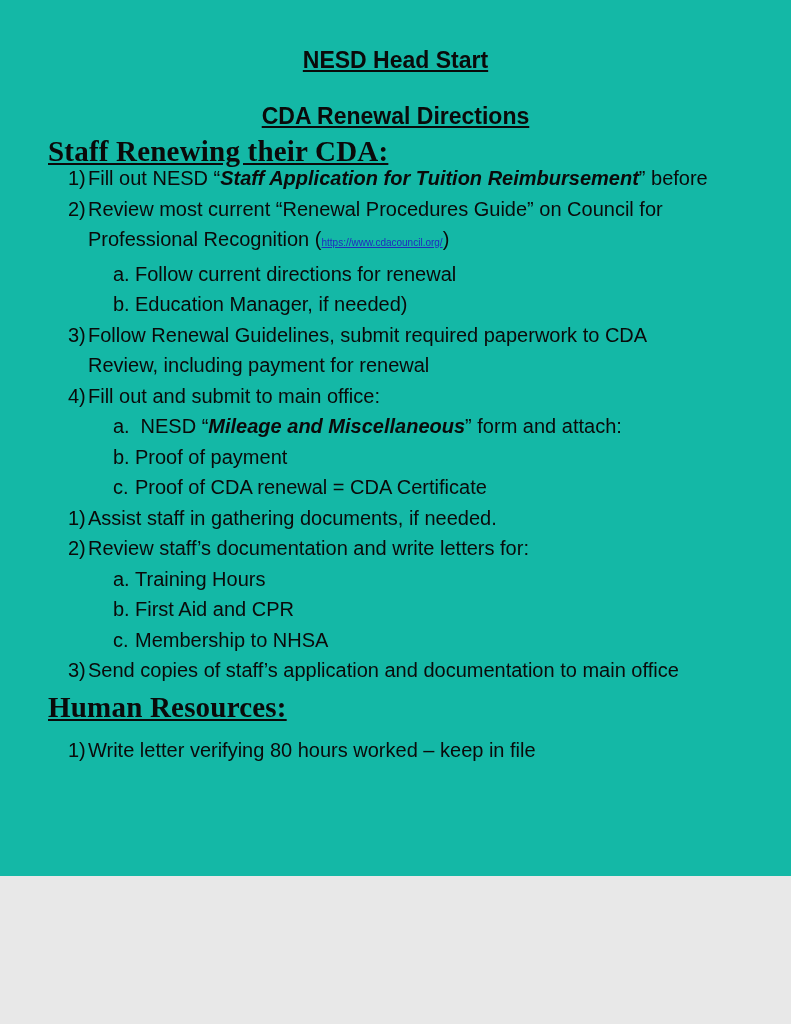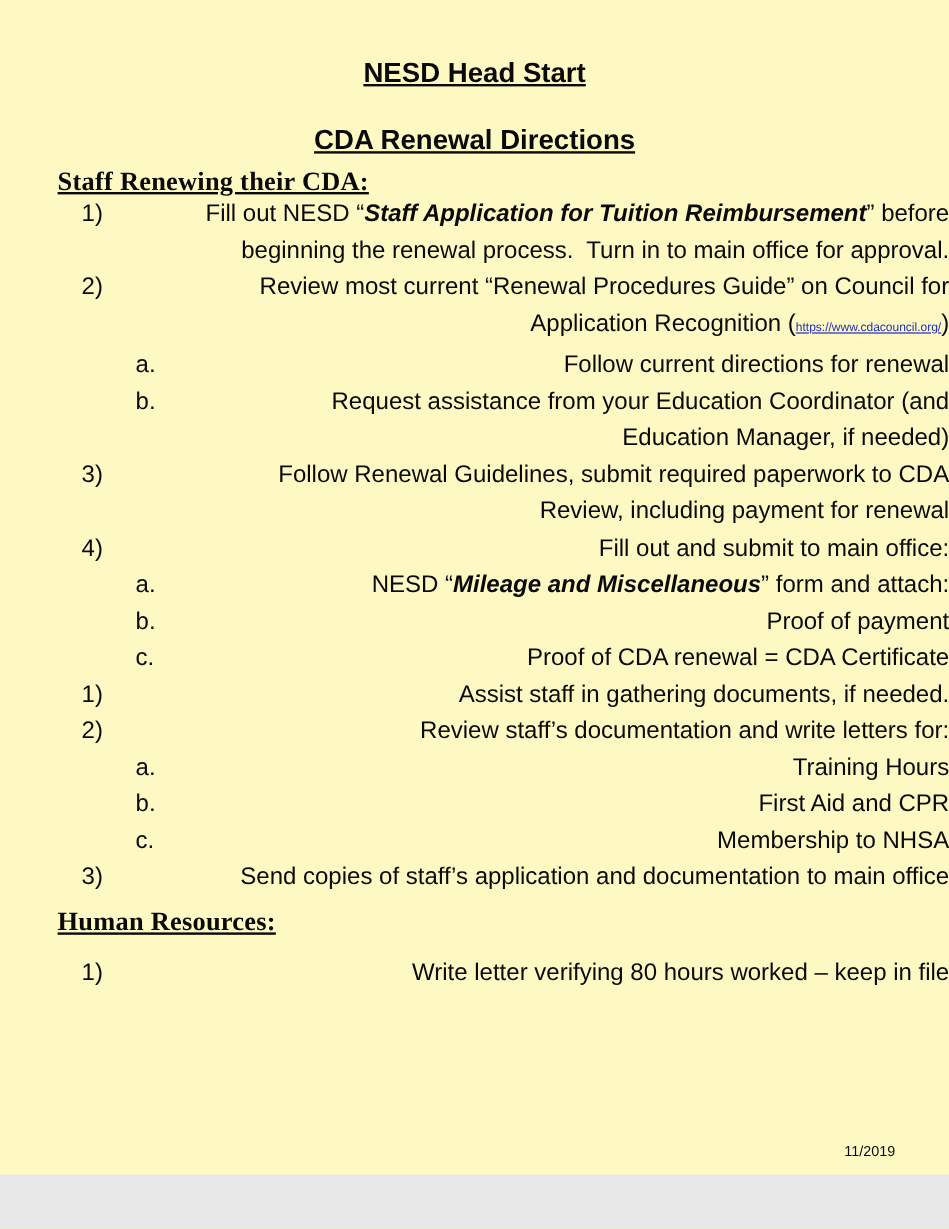--- a/index.html
+++ b/index.html
@@ -1,54 +1,54 @@
 <!DOCTYPE html>
 <html><head>
 <meta charset="utf-8">
 <style>
   html, body { margin:0; padding:0; background:#e8e8e8; }
   .page {
     position:relative;
     width:791px;
-    height:979px;
+    height:876px;
     margin:0 auto;
-    background:#fef9c3;
+    background:#14b8a6;
     overflow:hidden;
     font-family:"Liberation Sans", sans-serif;
     color:#0a0a0a;
   }
   .title {
     text-align:center;
     font-weight:bold;
     text-decoration:underline;
     font-size:23px;
     line-height:28px;
   }
   .title.first { margin-top:46px; }
   .title.second { margin-top:28px; }
   .section-heading {
     font-family:"Liberation Serif", serif;
     font-weight:bold;
     text-decoration:underline;
-    font-size:22px;
+    font-size:29px;
     line-height:24px;
     margin:9px 0 0 48px;
     letter-spacing:0.2px;
   }
   .section-heading.extra-gap { }
   .item {
     position:relative;
     font-size:20px;
     line-height:30.5px;
   }
   .item.lvl1 { margin-left:68px; padding-left:20px; }
   .item.lvl2 { margin-left:113px; padding-left:22px; }
   .item.gap-before { margin-top:16px; }
   .item .marker { position:absolute; left:0; top:0; }
-  .line { white-space:nowrap;text-align:right; }
+  .line { white-space:nowrap; }
   .bi { font-weight:bold; font-style:italic; }
   a.doclink {
     font-size:10px;
     text-decoration:underline;
     cursor:pointer;
   }
   .footer {
     position:absolute;
     top:952px;
     right:45px;
@@ -60,34 +60,32 @@
 <body>
 
 <div class="page">
   <div class="title first">NESD Head Start</div>
   <div class="title second">CDA Renewal Directions</div>
   <div>
       <div class="section-heading">Staff Renewing their CDA:</div>
       <div class="item lvl1">
         <span class="marker">1)</span>
         <div class="line"><span>Fill out NESD “</span><span class="bi">Staff Application for Tuition Reimbursement</span><span>” before</span></div>
-        <div class="line"><span>beginning the renewal process.&nbsp; Turn in to main office for approval.</span></div>
       </div>
       <div class="item lvl1">
         <span class="marker">2)</span>
         <div class="line"><span>Review most current “Renewal Procedures Guide” on Council for</span></div>
-        <div class="line"><span>Application Recognition (</span><a class="doclink" href="#" style="color: rgb(31, 44, 190);">https://www.cdacouncil.org/</a><span>)</span></div>
+        <div class="line"><span>Professional Recognition (</span><a class="doclink" href="#" style="color: rgb(31, 44, 190);">https://www.cdacouncil.org/</a><span>)</span></div>
       </div>
       <div class="item lvl2">
         <span class="marker">a.</span>
         <div class="line"><span>Follow current directions for renewal</span></div>
       </div>
       <div class="item lvl2">
         <span class="marker">b.</span>
-        <div class="line"><span>Request assistance from your Education Coordinator (and</span></div>
         <div class="line"><span>Education Manager, if needed)</span></div>
       </div>
       <div class="item lvl1">
         <span class="marker">3)</span>
         <div class="line"><span>Follow Renewal Guidelines, submit required paperwork to CDA</span></div>
         <div class="line"><span>Review, including payment for renewal</span></div>
       </div>
       <div class="item lvl1">
         <span class="marker">4)</span>
         <div class="line"><span>Fill out and submit to main office:</span></div>

